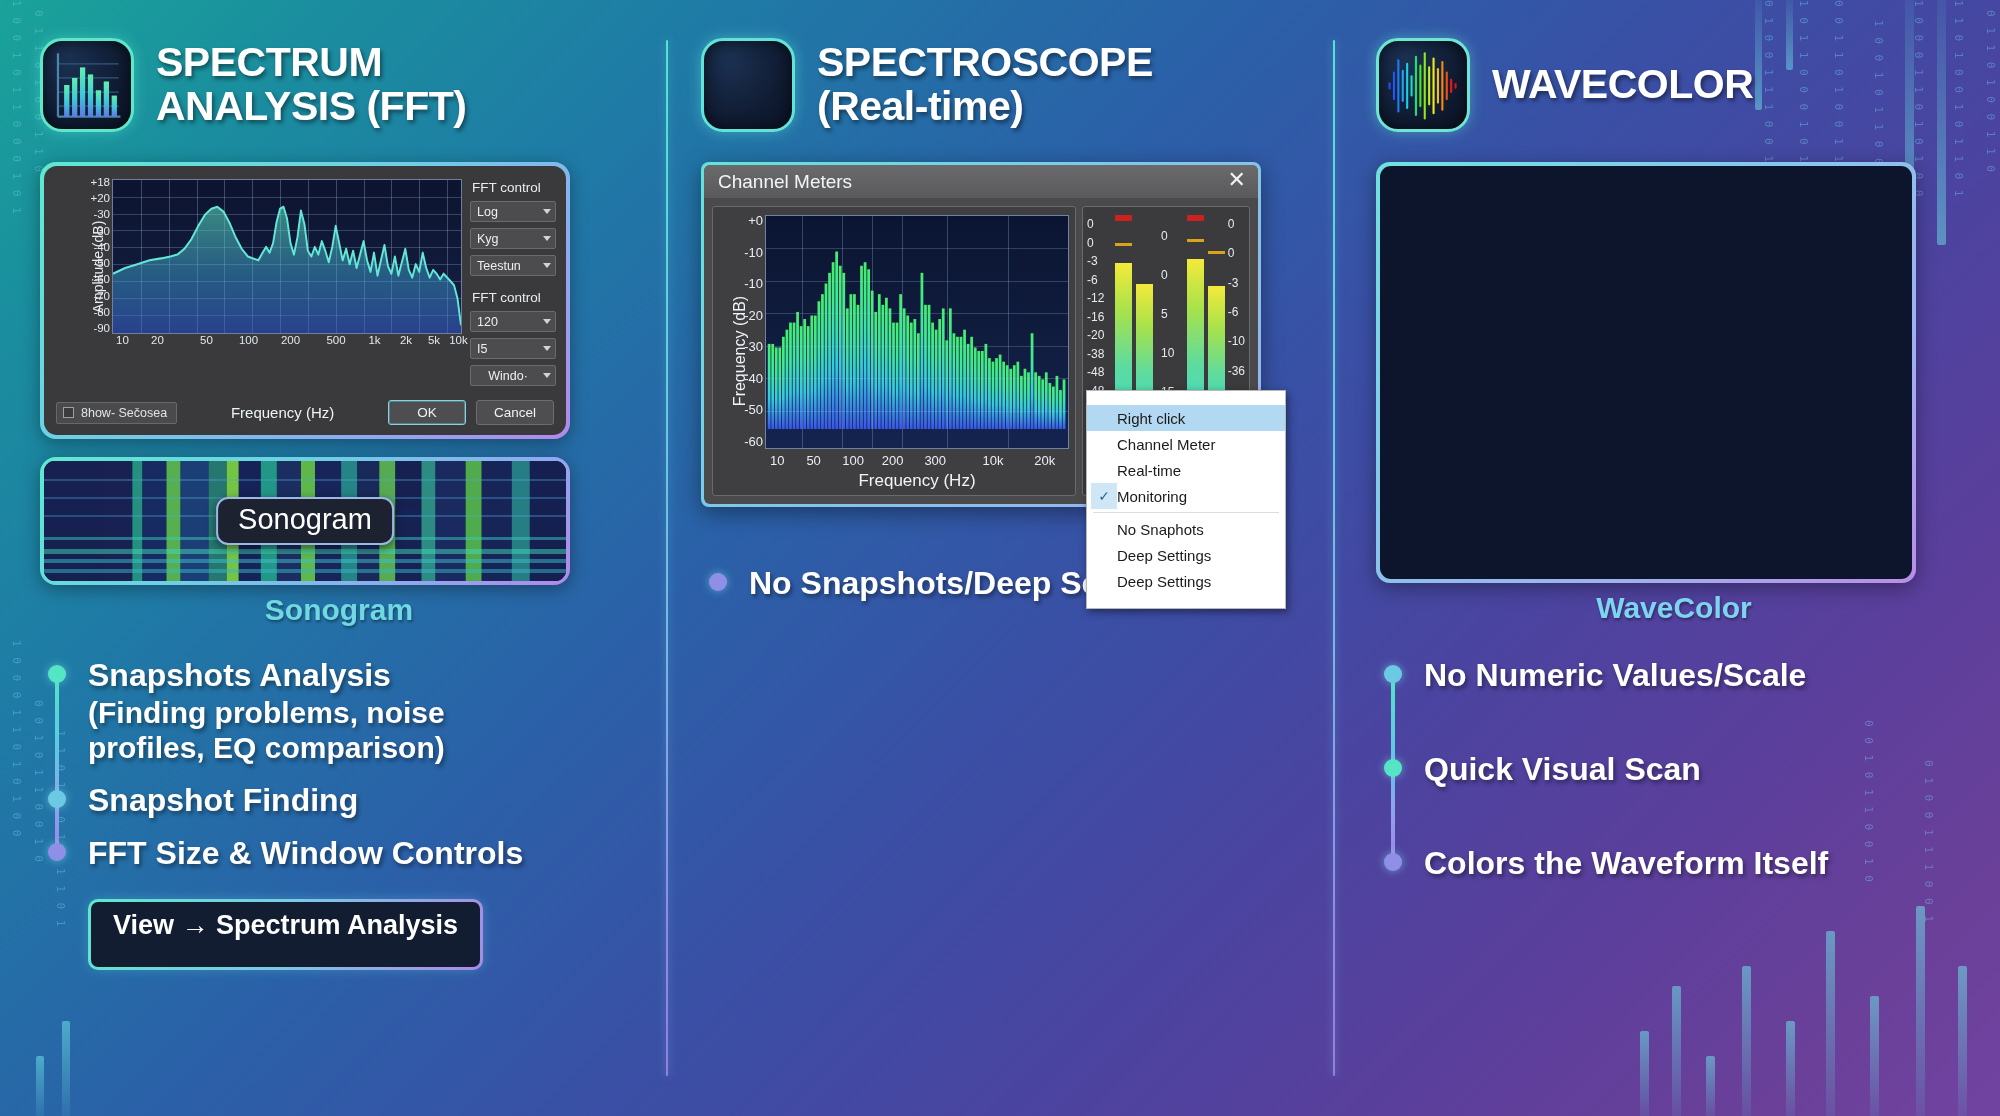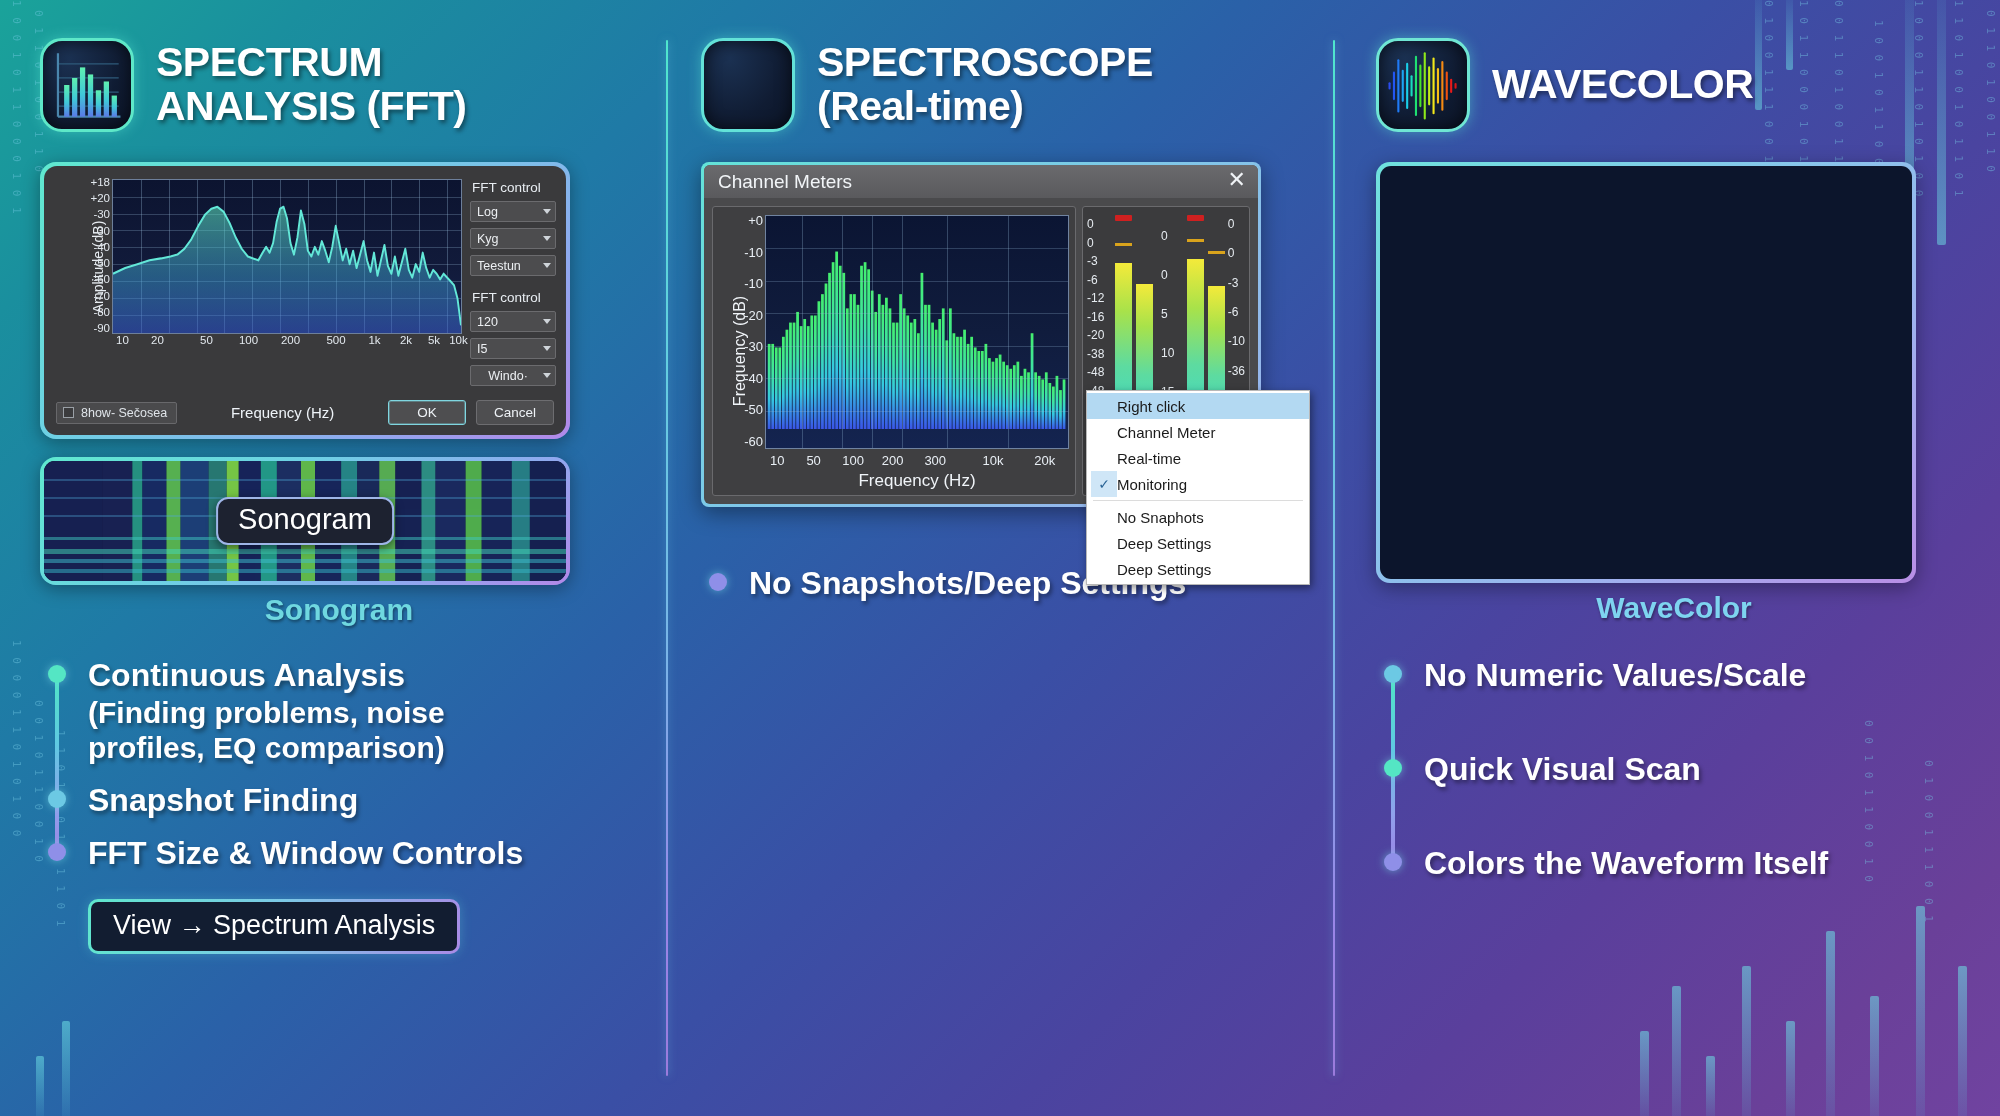--- a/index.html
+++ b/index.html
@@ -240,24 +240,24 @@
   .bar-col .fill {
     position:absolute; left:0; right:0; bottom:0;
     background: linear-gradient(180deg, #f4ea3a 0%, #a8e24a 28%, #5ddba0 60%, #3ad9d0 100%);
   }
   .bar-col .peak {
     position:absolute; left:0; right:0; height:3px; background:#d9a31c;
   }
 
   
   #context-menu {
-    position:absolute; left: 385px; top: 228px; width: 224px;
+    position:absolute; left: 385px; top: 228px; width: 200px;
     background:#ffffff; border:1px solid #b8b8b8;
     box-shadow: 2px 3px 8px rgba(0,0,0,0.45);
-    padding: 2px 0; z-index: 30;
+    padding: 14px 0; z-index: 30;
   }
   .mi {
     display:flex; align-items:center; height: 26px;
     padding-left: 4px; font-size: 15px; color:#1b1b1b;
   }
   .mi .tick { width:26px; text-align:center; font-size:14px; color:#2a6496; }
   .mi .lbl { flex:1 1 auto; }
   .mi.sel { background:#b3d9f2; }
   .mi.checked .tick { background:#cfe6f7; height:26px; line-height:26px; }
   .mi-sep { height:1px; background:#dcdcdc; margin: 3px 6px; }
@@ -289,28 +289,29 @@
     text-shadow: 2px 3px 4px rgba(0,0,0,0.42);
   }
   .bullet .txt .note { display:block; font-weight:bold; font-size:30px; }
   .col.c1 .bullet { margin-bottom: 16px; }
   .col.c2 .bullets .bullet { margin-bottom: 50px; }
   .col.c3 .bullets .bullet { margin-bottom: 56px; }
 
   .cta {
     display:inline-flex; align-items:center;
     margin-top: 10px; margin-left: 48px;
-    padding: 8px 22px 10px 22px;
+    padding: 8px 22px 26px 22px;
     border-radius: 10px;
     background: #111c2e;
     border: 3px solid transparent;
     background-image: linear-gradient(#121d31,#121d31), linear-gradient(110deg,#5fe7cd,#7cc9e6 50%,#a98ae6);
     background-origin: border-box; background-clip: padding-box, border-box;
     color:#ffffff; font-size: 27px;
     box-shadow: 0 0 12px rgba(100,220,220,0.3);
+    font-weight: bold;
   }
 </style>
 </head>
 <body>
 
 <div class="bg-deco">
   <div class="binrow" style="left:8px;  top:0;   height:330px;">1 0 0 1 0 1 1 0 0 0 1 0 1</div>
   <div class="binrow" style="left:30px; top:10px;height:260px;">0 1 1 0 1 0 0 1 1 0</div>
   <div class="binrow" style="left:8px;  top:640px;height:420px;">1 0 0 0 1 1 0 1 0 1 0 0</div>
   <div class="binrow" style="left:30px; top:700px;height:380px;">0 0 1 0 1 1 0 0 1 0</div>
@@ -539,21 +540,21 @@
     </div>
     <div class="panel-caption">Sonogram</div>
 
     
     <div class="bullets">
       <div class="spine"></div>
 
       <div class="bullet">
         <span class="dot" style="background:#54e6c4"></span>
         <div class="txt">
-          <span>Continuous Analysis</span>
+          <span>Snapshots Analysis</span>
           <span class="note" style="white-space:pre-line">(Finding problems, noise
 profiles, EQ comparison)</span>
         </div>
       </div>
 
       <div class="bullet">
         <span class="dot" style="background:#6cc9e4"></span>
         <div class="txt">
           <span>Snapshot Finding</span>
         </div>

